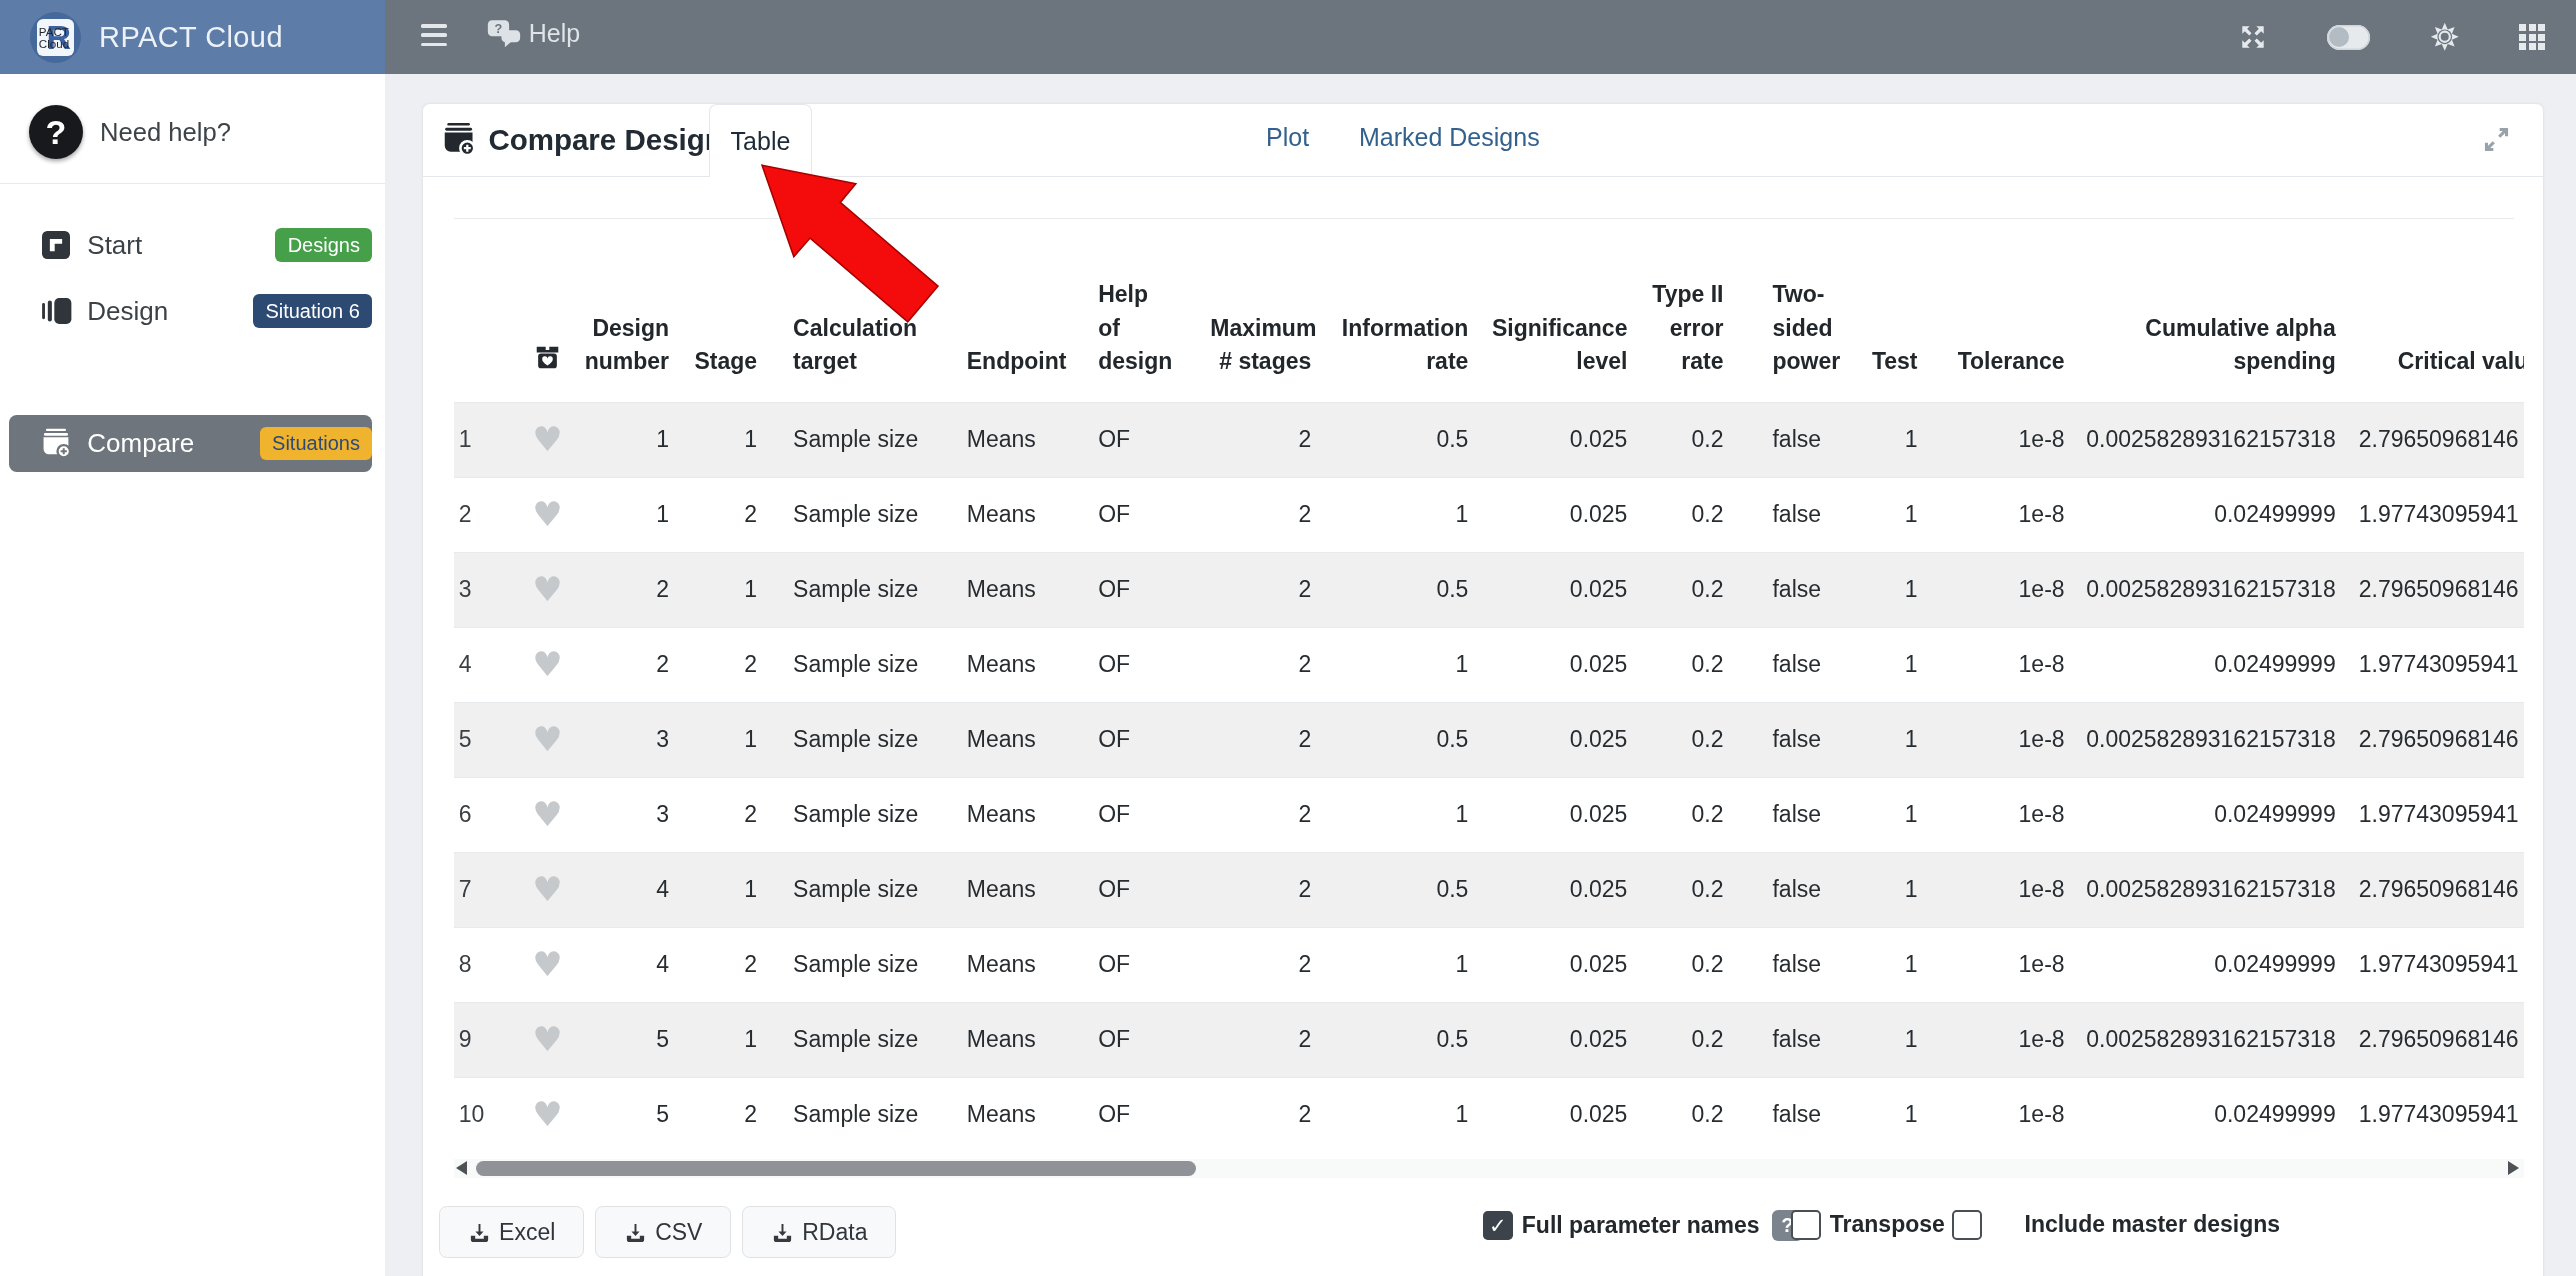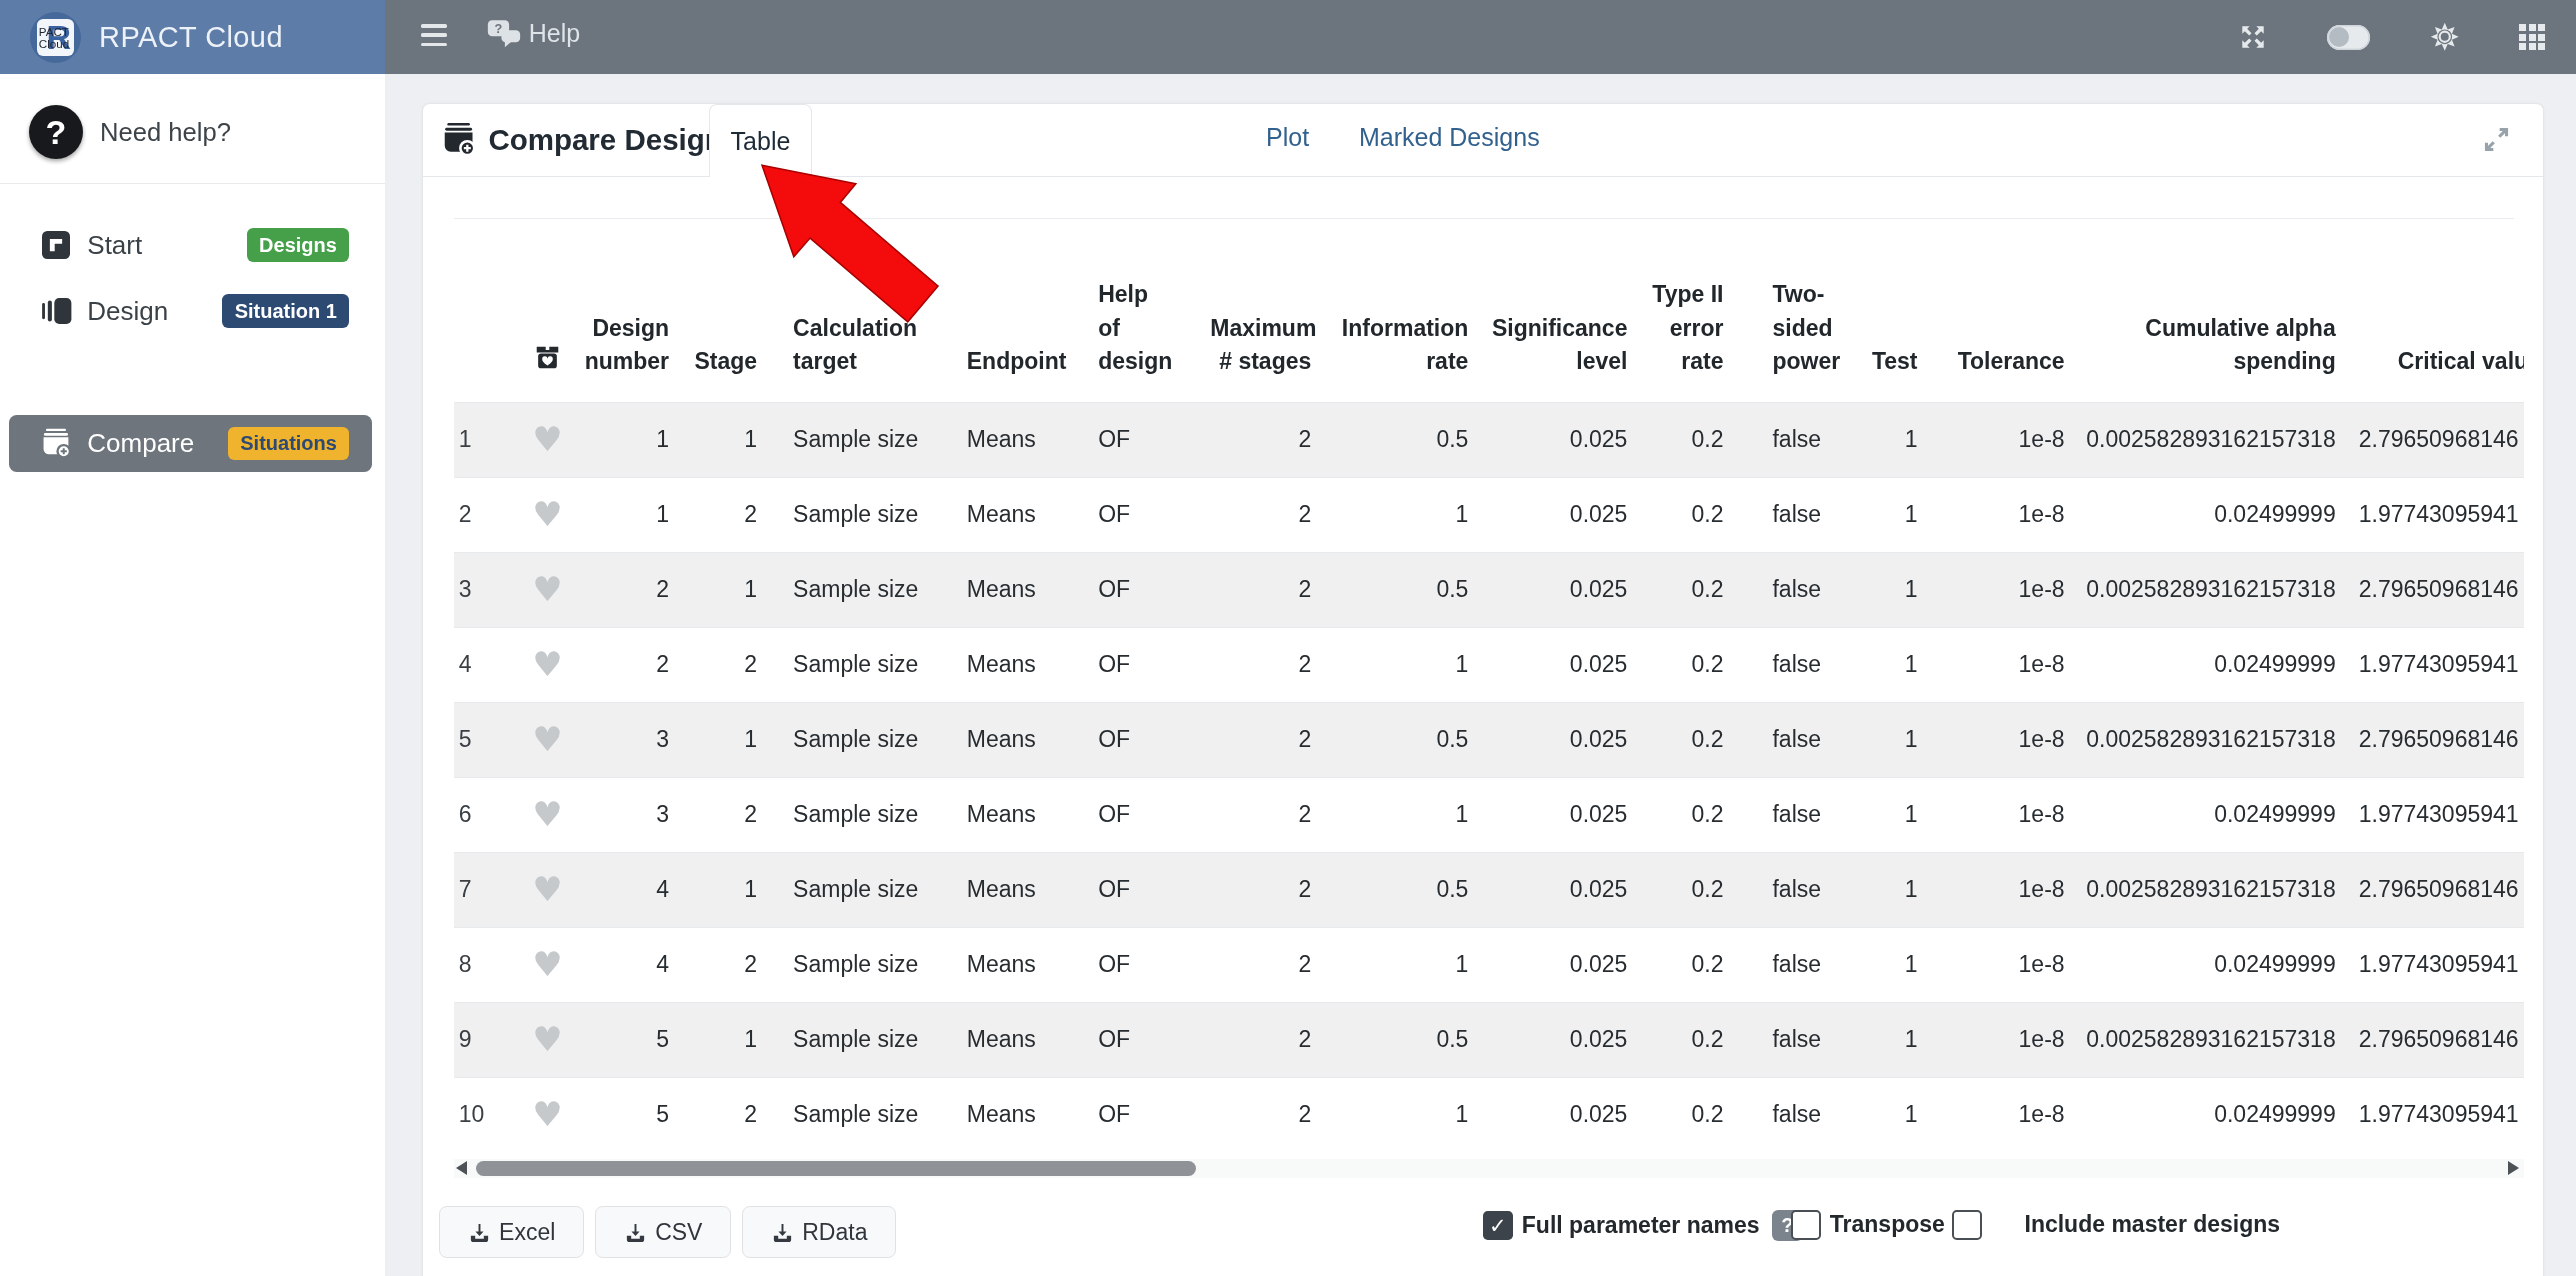--- a/index.html
+++ b/index.html
@@ -27,21 +27,21 @@
   .grid-icon span { background:#e6eaed; }
   
   .sidebar { position:absolute; left:0; top:74px; width:385px; height:1202px; background:#ffffff; }
   .need-help { position:absolute; left:29px; top:31px; display:flex; align-items:center; gap:17px; cursor:pointer; }
   .nh-circle { width:54px; height:54px; border-radius:50%; background:#17191c; color:#fff; display:flex; align-items:center; justify-content:center; font-size:34px; font-weight:bold; box-shadow:0 2.3px 4.7px rgba(0,0,0,.35); }
   .nh-text { font-size:25.6px; color:#3d4449; }
   .sb-divider { position:absolute; left:0; top:109px; width:385px; border-top:1.6px solid #e9e9e9; }
   .sb-item { position:absolute; left:9.3px; width:363px; height:50px; display:flex; align-items:center; cursor:pointer; border-radius:7.8px; }
   .sb-item .ic { width:29.5px; margin-left:33px; color:#2f353b; flex:none; display:flex; }
   .sb-item .lbl { font-size:26px; color:#3a4147; margin-left:15.5px; flex:1; }
-  .sb-item .badge { margin-right:23px; border-radius:6.2px; color:#fff; font-size:20px; font-weight:bold; padding:5.4px 12.4px; }
+  .sb-item .badge { border-radius:6.2px; color:#fff; font-size:20px; font-weight:normal; padding:5.4px 12.4px; }
   .sb-item.active { background:#6e757c; height:57px; }
   .sb-item.active .ic { color:#ffffff; }
   .sb-item.active .lbl { color:#ffffff; }
   .badge-dark-text { color:#2d4a73 !important; }
   
   .card { position:absolute; left:422px; top:103px; width:2122px; height:1174px; background:#fff; border:0.8px solid #e4e7ea; border-radius:7.8px 7.8px 0 0; box-shadow:0 0.8px 2.3px rgba(0,0,0,.05); }
   .panel-tabs { position:absolute; left:0; top:0; width:100%; height:73px; border-bottom:1.6px solid #e5e8eb; border-radius:7.8px 7.8px 0 0; }
   .panel-title { position:absolute; left:20px; top:0; height:71px; display:flex; align-items:center; gap:12.4px; }
   .panel-title .ic { color:#23282e; display:flex; }
   .panel-title .tx { font-size:29.5px; font-weight:600; color:#222b33; }
@@ -168,21 +168,21 @@
 
   <div class="sb-item" style="top:212px;">
     <span class="ic">
       <svg width="29.5" height="26" viewBox="0 0 36 32">
           <rect x="0" y="6" width="3.5" height="20" rx="1.7" fill="currentColor"></rect>
           <rect x="7" y="3" width="5" height="26" rx="2.5" fill="currentColor"></rect>
           <rect x="15" y="0" width="21" height="32" rx="6" fill="currentColor"></rect>
         </svg>
     </span>
     <span class="lbl">Design</span>
-    <span class="badge" style="background:#2d4a73">Situation 1</span>
+    <span class="badge" style="background:#2d4a73">Situation 6</span>
   </div>
 
   <div class="sb-item active" style="top:341px; --icon-bg:#6e757c;">
     <span class="ic">
       <svg width="31" height="31" viewBox="0 0 38 38">
           <rect x="5" y="0" width="26" height="3" rx="1.5" fill="currentColor"></rect>
           <rect x="2.5" y="5.5" width="31" height="3.5" rx="1.7" fill="currentColor"></rect>
           <path d="M2 11 h32 v15 a7 7 0 0 1 -7 7 h-18 a7 7 0 0 1 -7 -7 z" fill="currentColor"></path>
           <circle cx="28" cy="29" r="8" fill="currentColor" stroke="#6e757c" stroke-width="3"></circle>
           <path d="M28 25 v8 M24 29 h8" stroke="#6e757c" stroke-width="2.6"></path>

